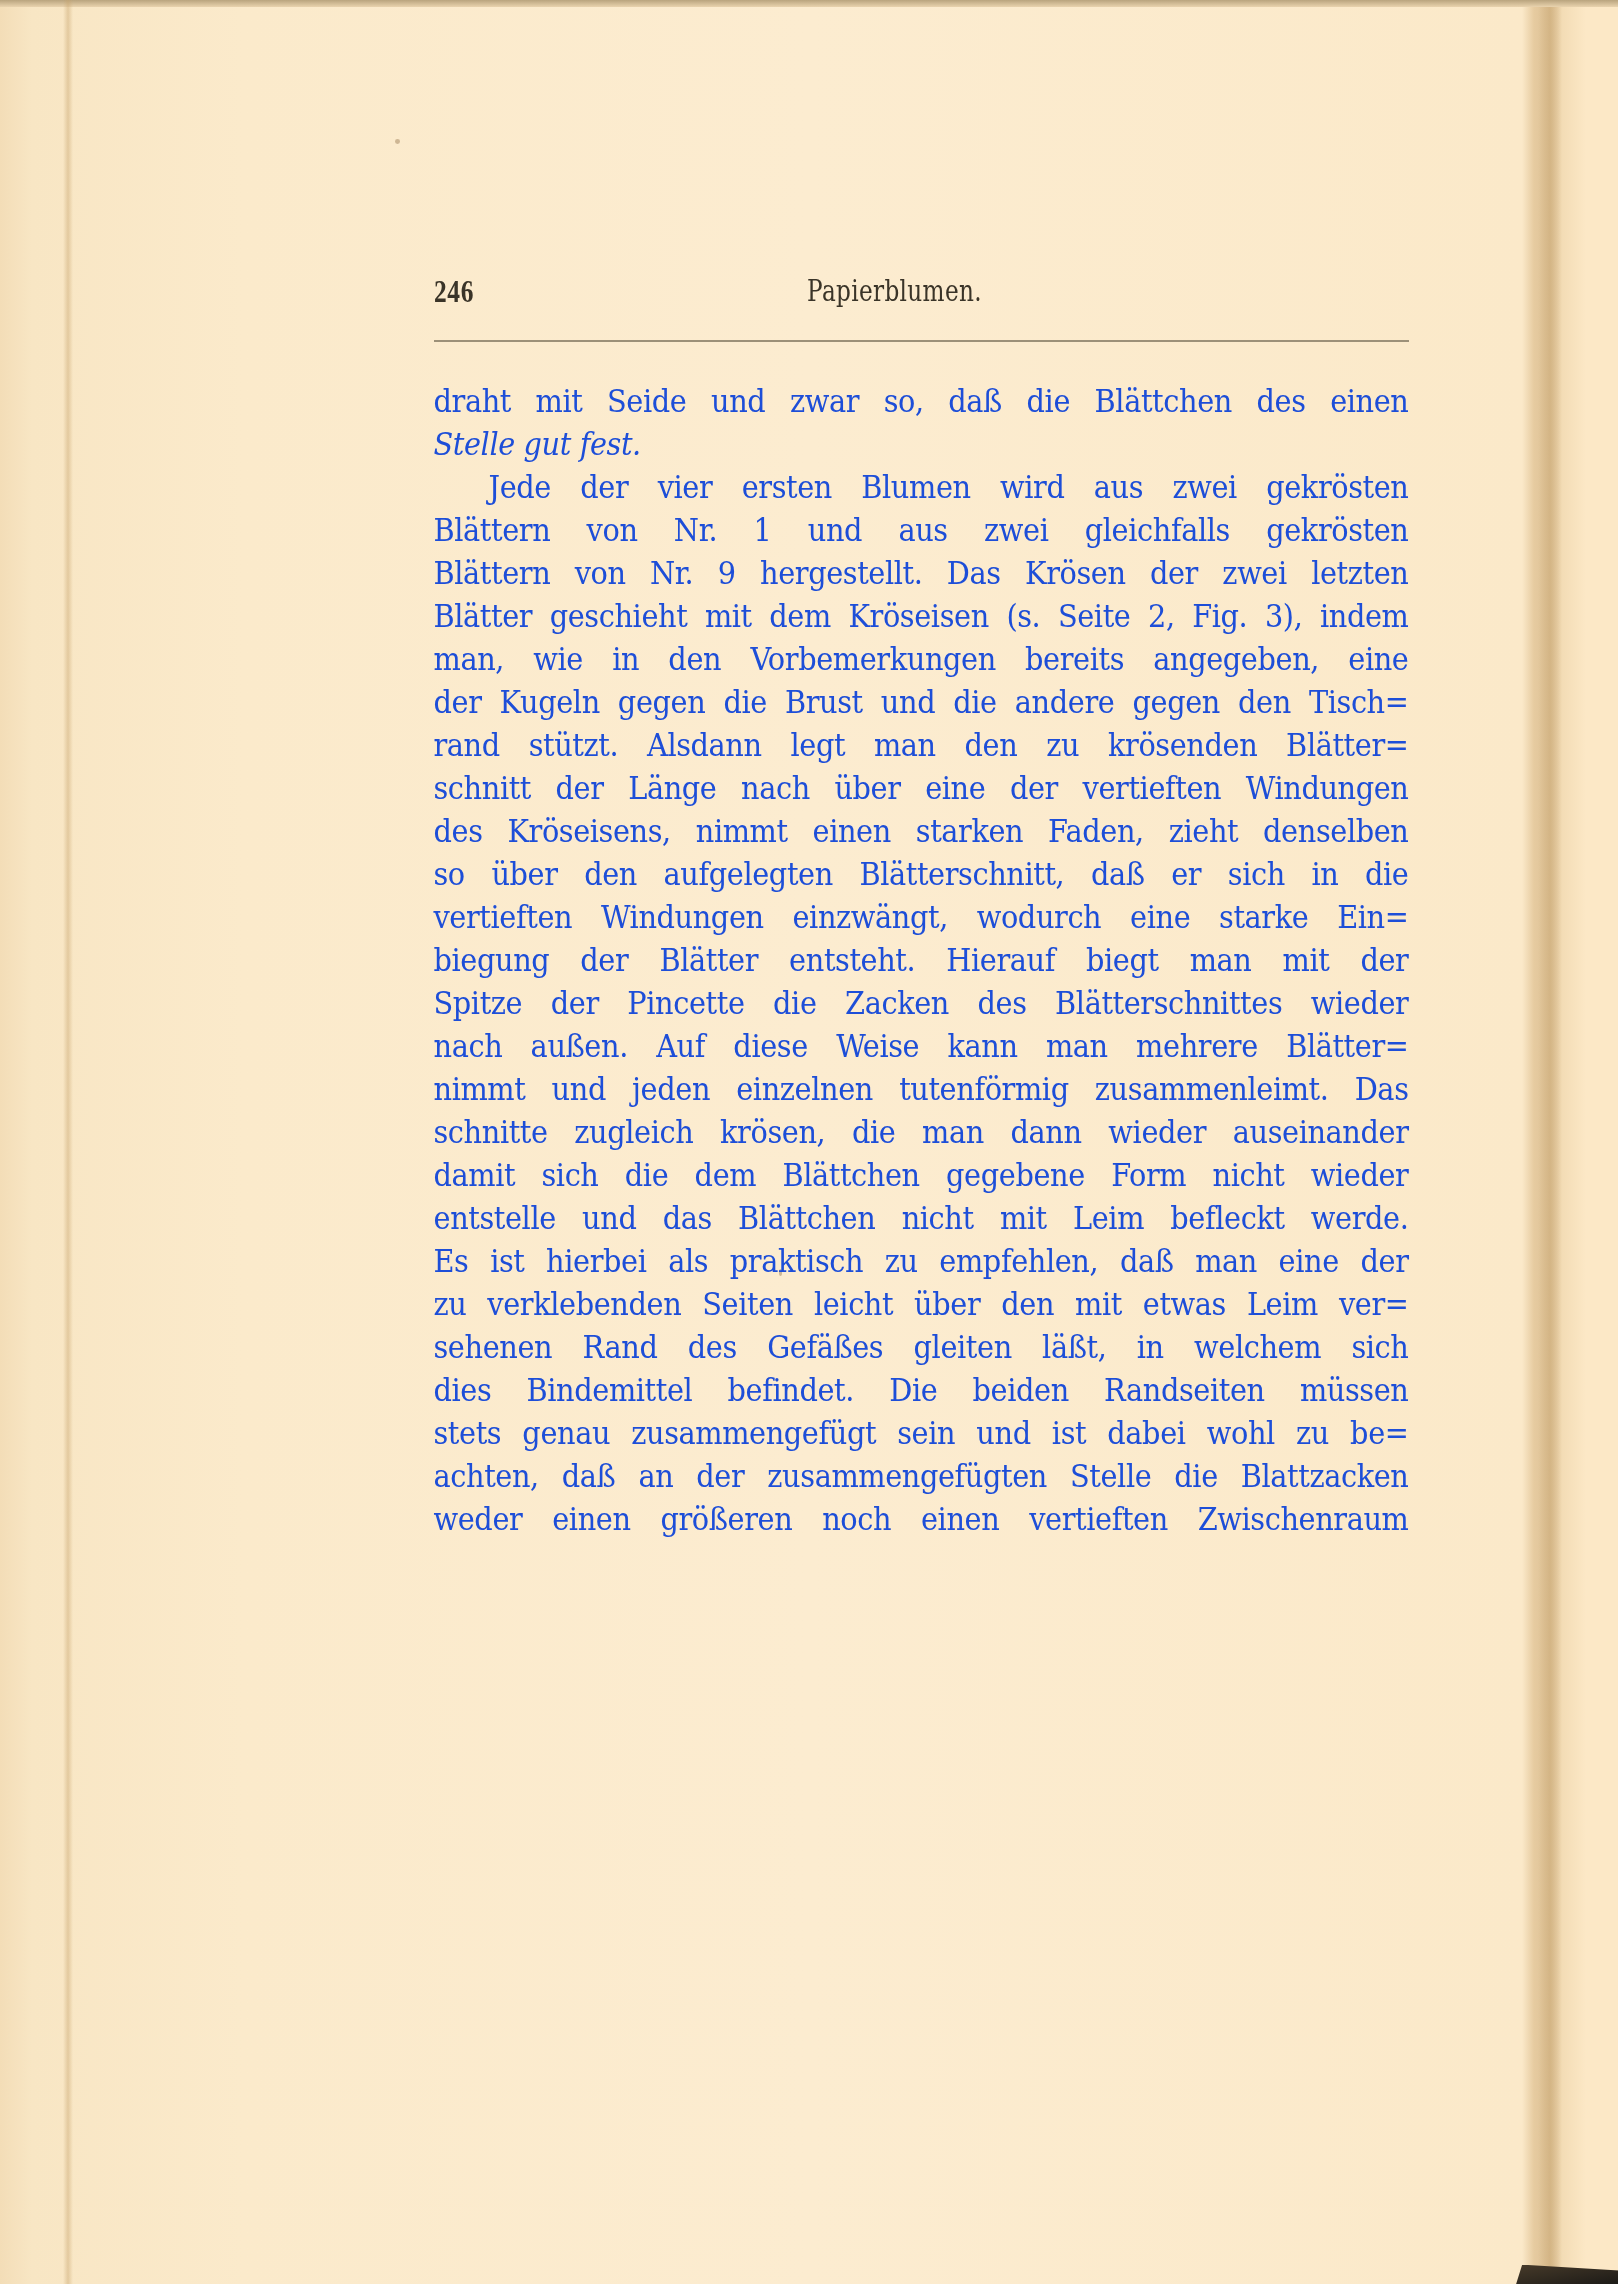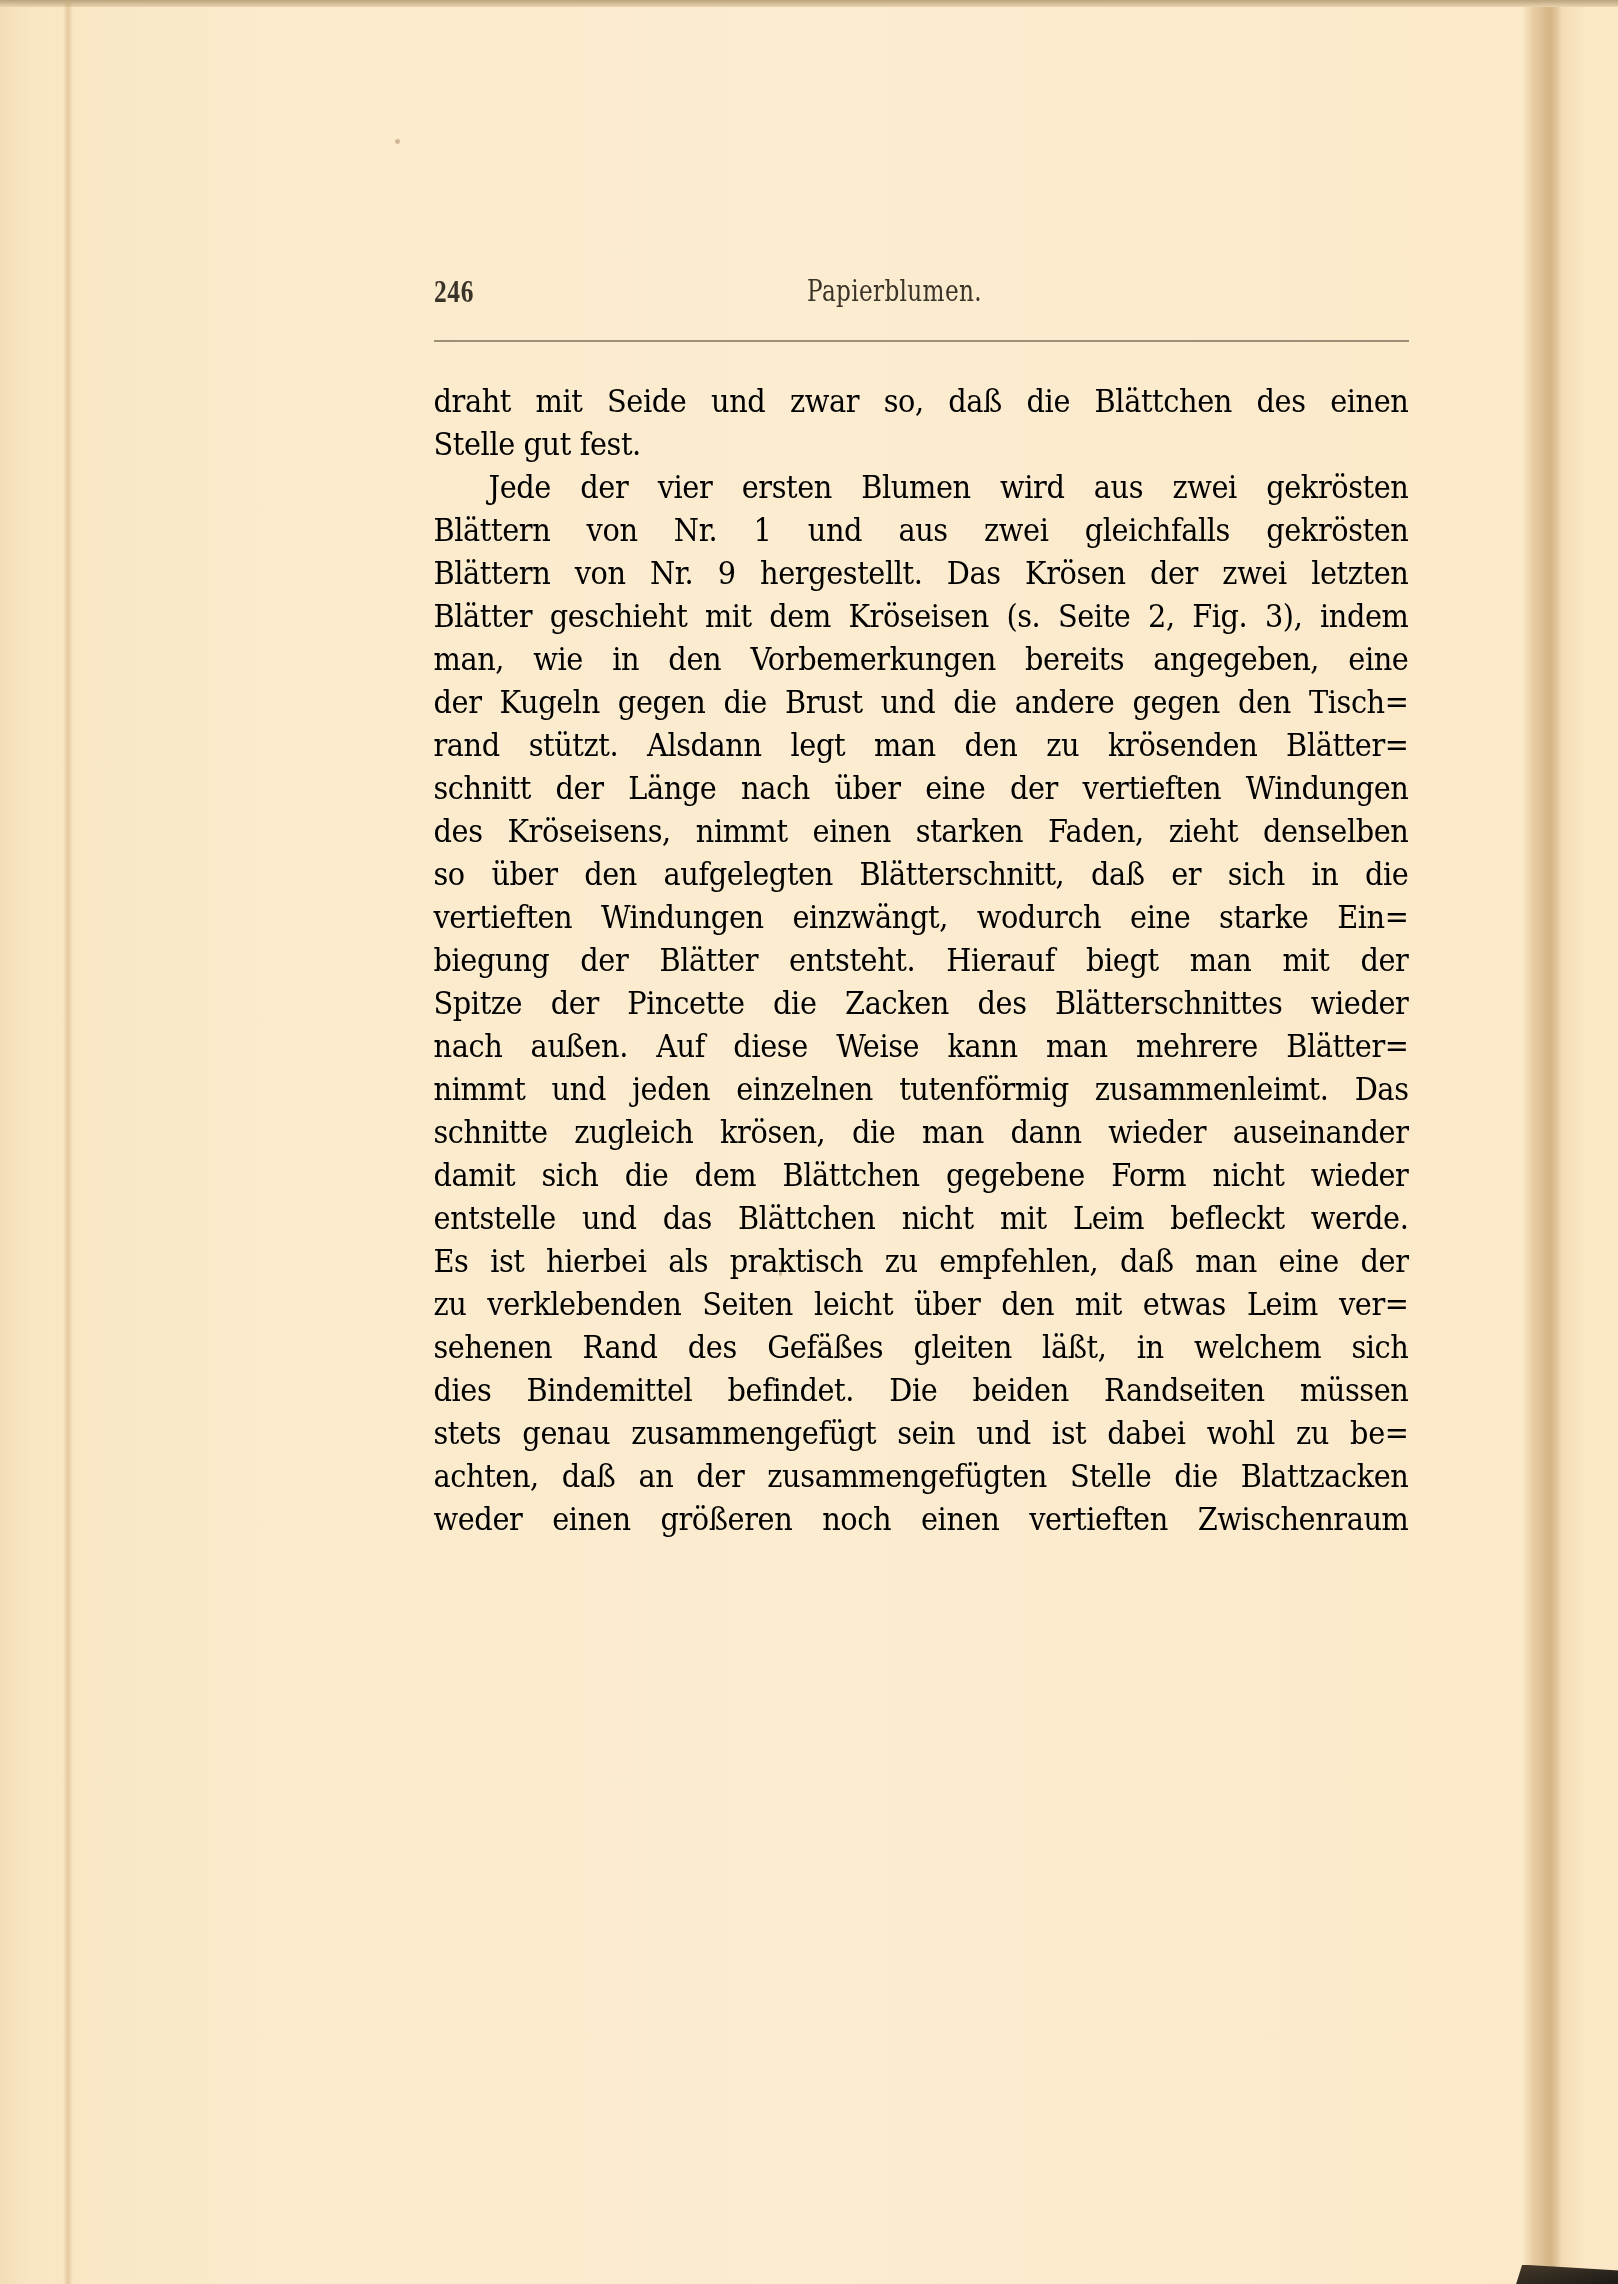--- a/index.html
+++ b/index.html
@@ -97,26 +97,27 @@
     }
     .line {
       display: block;
       height: 43px;
       line-height: 43px;
       font-family: "DejaVu Serif", serif;
       font-size: 32px;
       white-space: nowrap;
       text-align: justify;
       text-align-last: justify;
-      color: #000000;
+      color: #1d4ed8;
       letter-spacing: -0.4px;
       font-stretch: condensed;
     }
     .line.last {
       text-align-last: left;
+      font-style: italic;
     }
     .line.indent {
       padding-left: 55px;
     }
     .speck {
       position: absolute;
       width: 4.9px;
       height: 4.9px;
       border-radius: 50%;
       background: rgba(150,120,80,0.45);

